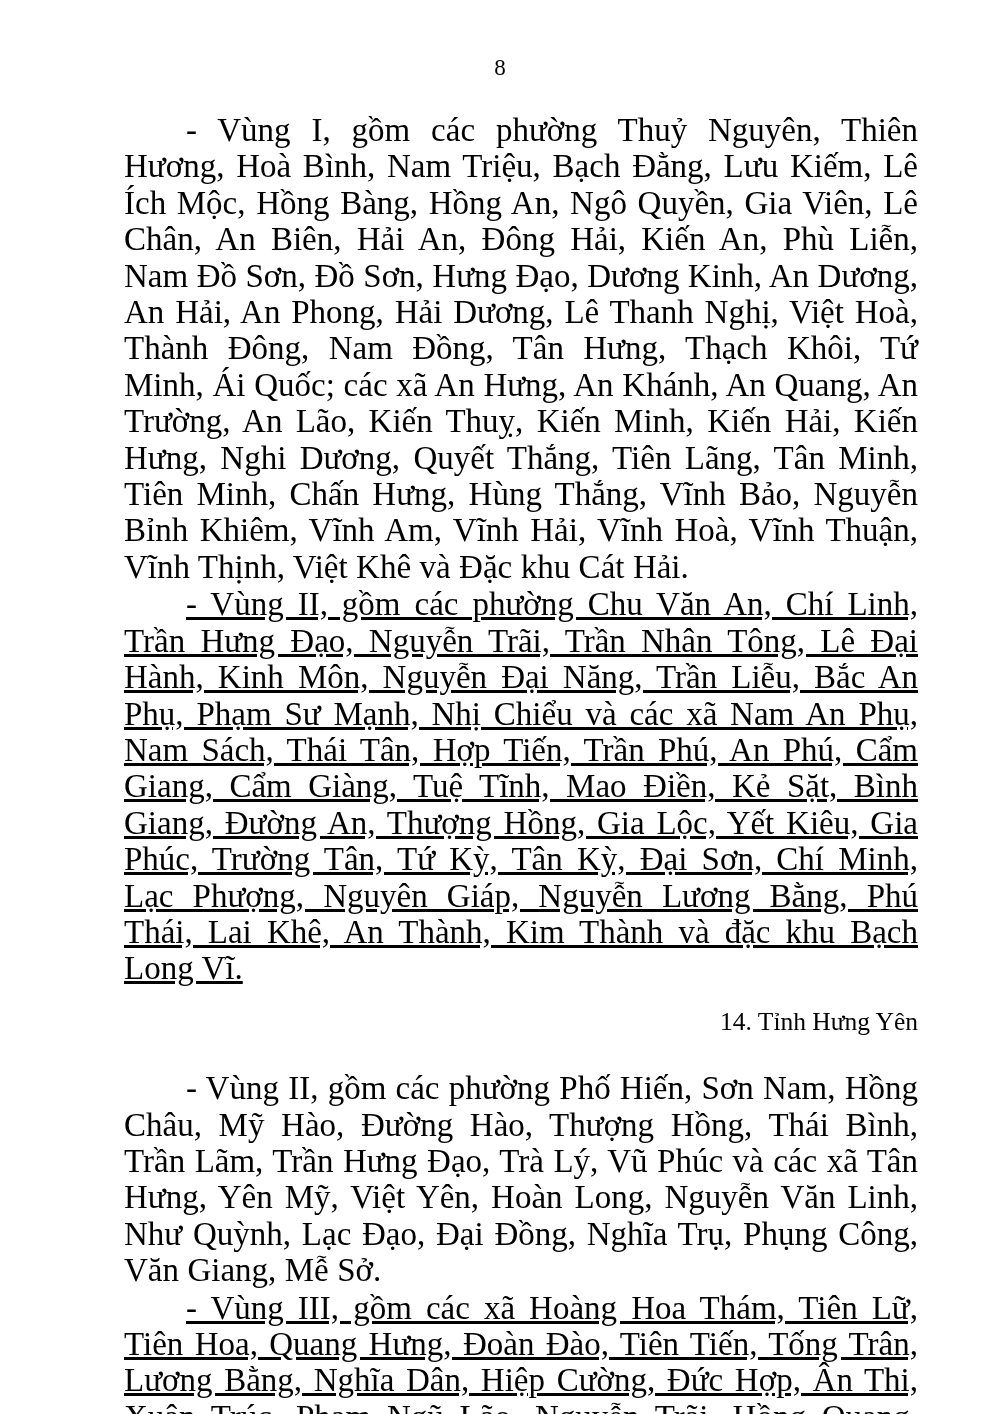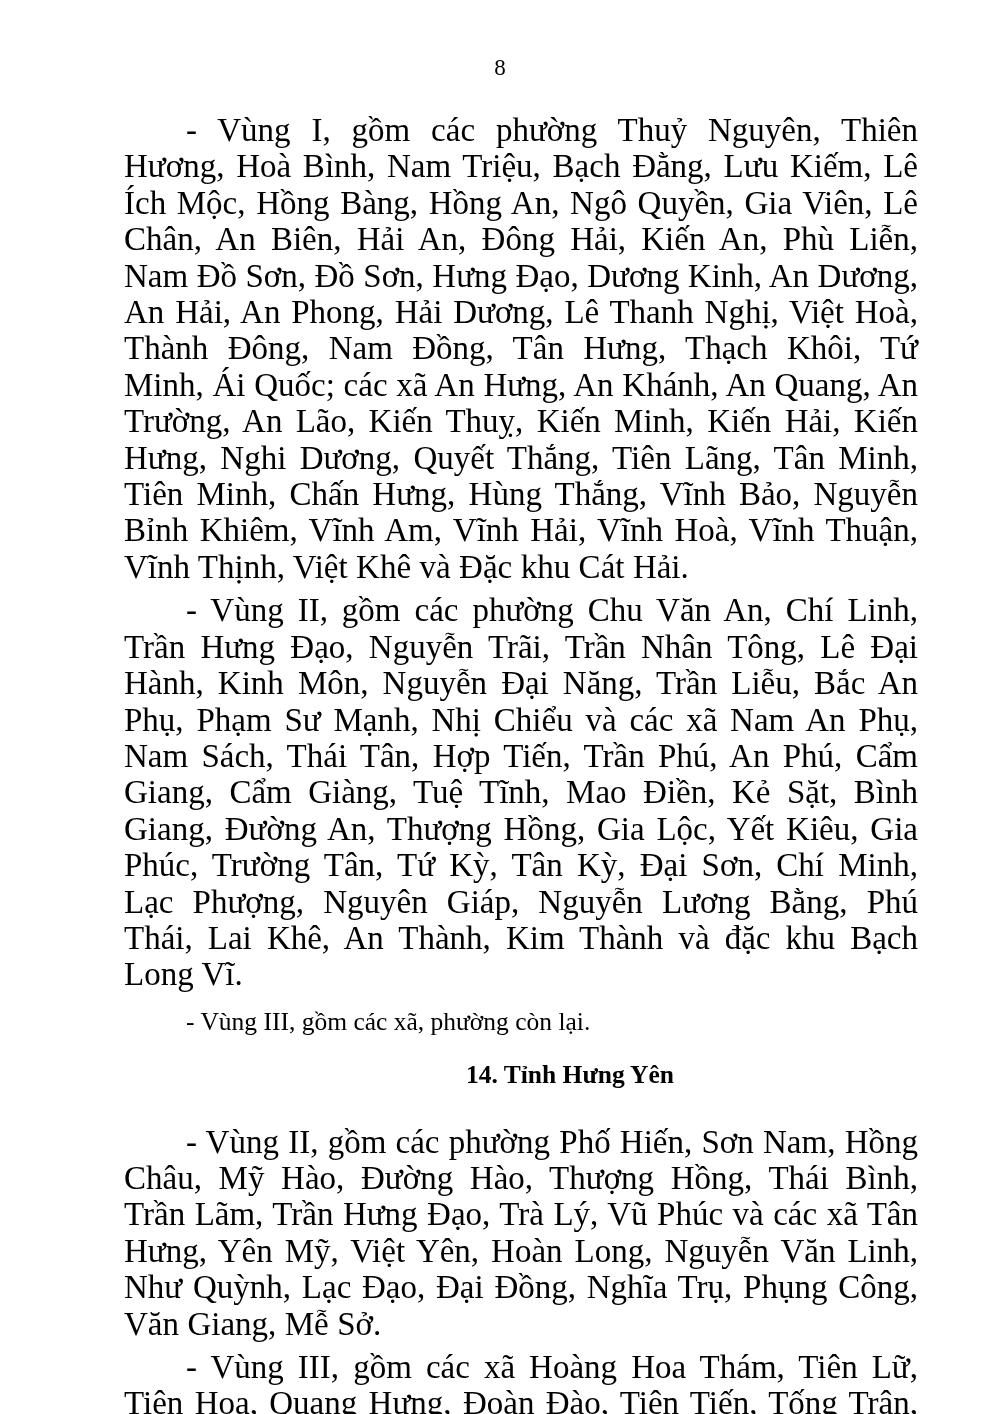--- a/index.html
+++ b/index.html
@@ -39,57 +39,57 @@
     margin: 0 0 0 0;
     padding: 0;
     font-size: 33px;
     line-height: 36.4px;
     text-align: justify;
     text-indent: 62px;
     hyphens: none;
     word-spacing: 0.2px;
   }
   p.body-para + p.body-para {
-    margin-top: 7px;
+    margin-top: 1px;
+    text-decoration: underline;
   }
   p.short-para {
     margin: 11px 0 0 0;
     padding: 0;
     font-size: 25.5px;
     line-height: 36.4px;
     text-align: left;
     text-indent: 62px;
   }
   p.heading-para {
     margin: 17px 0 0 0;
     padding: 0;
     font-size: 25.5px;
     line-height: 36.4px;
-    text-align: center;
+    text-align: right;
     text-indent: 98px;
-    font-weight: bold;
+    font-weight: normal;
   }
   p.heading-para + p.body-para,
   p.heading-para + p.short-para {
     margin-top: 30px;
   }
   p.short-para + p.heading-para {
     margin-top: 17px;
   }
 </style>
 </head>
 <body>
 
 <div class="page">
 
   <div class="page-number">8</div>
 
   <div class="content" id="doc-body">
       <p class="body-para">- Vùng I, gồm các phường Thuỷ Nguyên, Thiên Hương, Hoà Bình, Nam Triệu, Bạch Đằng, Lưu Kiếm, Lê Ích Mộc, Hồng Bàng, Hồng An, Ngô Quyền, Gia Viên, Lê Chân, An Biên, Hải An, Đông Hải, Kiến An, Phù Liễn, Nam Đồ Sơn, Đồ Sơn, Hưng Đạo, Dương Kinh, An Dương, An Hải, An Phong, Hải Dương, Lê Thanh Nghị, Việt Hoà, Thành Đông, Nam Đồng, Tân Hưng, Thạch Khôi, Tứ Minh, Ái Quốc; các xã An Hưng, An Khánh, An Quang, An Trường, An Lão, Kiến Thuỵ, Kiến Minh, Kiến Hải, Kiến Hưng, Nghi Dương, Quyết Thắng, Tiên Lãng, Tân Minh, Tiên Minh, Chấn Hưng, Hùng Thắng, Vĩnh Bảo, Nguyễn Bỉnh Khiêm, Vĩnh Am, Vĩnh Hải, Vĩnh Hoà, Vĩnh Thuận, Vĩnh Thịnh, Việt Khê và Đặc khu Cát Hải.</p>
       <p class="body-para">- Vùng II, gồm các phường Chu Văn An, Chí Linh, Trần Hưng Đạo, Nguyễn Trãi, Trần Nhân Tông, Lê Đại Hành, Kinh Môn, Nguyễn Đại Năng, Trần Liễu, Bắc An Phụ, Phạm Sư Mạnh, Nhị Chiểu và các xã Nam An Phụ, Nam Sách, Thái Tân, Hợp Tiến, Trần Phú, An Phú, Cẩm Giang, Cẩm Giàng, Tuệ Tĩnh, Mao Điền, Kẻ Sặt, Bình Giang, Đường An, Thượng Hồng, Gia Lộc, Yết Kiêu, Gia Phúc, Trường Tân, Tứ Kỳ, Tân Kỳ, Đại Sơn, Chí Minh, Lạc Phượng, Nguyên Giáp, Nguyễn Lương Bằng, Phú Thái, Lai Khê, An Thành, Kim Thành và đặc khu Bạch Long Vĩ.</p>
-      <p class="short-para">- Vùng III, gồm các xã, phường còn lại.</p>
       <p class="heading-para">14. Tỉnh Hưng Yên</p>
       <p class="body-para">- Vùng II, gồm các phường Phố Hiến, Sơn Nam, Hồng Châu, Mỹ Hào, Đường Hào, Thượng Hồng, Thái Bình, Trần Lãm, Trần Hưng Đạo, Trà Lý, Vũ Phúc và các xã Tân Hưng, Yên Mỹ, Việt Yên, Hoàn Long, Nguyễn Văn Linh, Như Quỳnh, Lạc Đạo, Đại Đồng, Nghĩa Trụ, Phụng Công, Văn Giang, Mễ Sở.</p>
       <p class="body-para">- Vùng III, gồm các xã Hoàng Hoa Thám, Tiên Lữ, Tiên Hoa, Quang Hưng, Đoàn Đào, Tiên Tiến, Tống Trân, Lương Bằng, Nghĩa Dân, Hiệp Cường, Đức Hợp, Ân Thi, Xuân Trúc, Phạm Ngũ Lão, Nguyễn Trãi, Hồng Quang, Khoái Châu, Triệu Việt Vương, Việt Tiến, Chí Minh, Châu Ninh, Thái Thụy, Đông Thụy Anh, Bắc Thụy Anh, Thụy Anh, Nam Thụy Anh, Bắc Thái Ninh, Thái Ninh, Đông Thái Ninh, Nam Thái Ninh, Tây Thái Ninh, Tây Thụy Anh, Tiền Hải, Tây Tiền Hải, Ái Quốc, Đồng Châu, Đông Tiền Hải, Nam Cường, Hưng Phú, Nam Tiền Hải.</p>
       <p class="short-para">- Vùng IV, gồm các xã, phường còn lại.</p>
     </div>
 
 </div>
 
 </body></html>

